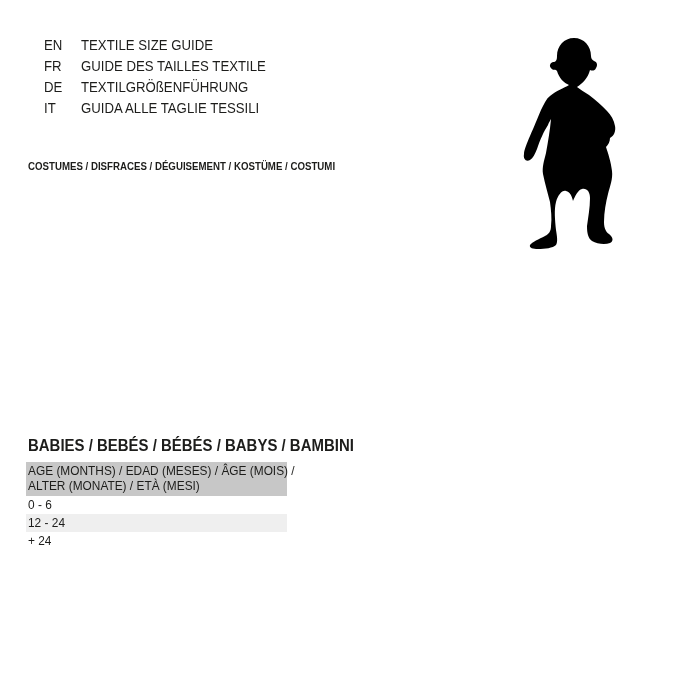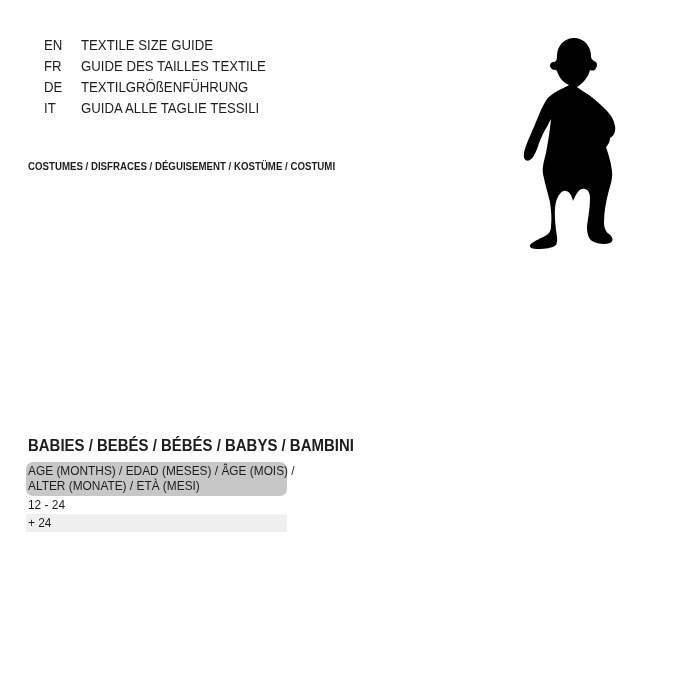--- a/index.html
+++ b/index.html
@@ -33,21 +33,20 @@
     position: absolute; left: 28px; top: 438px;
     font-size: 17px; font-weight: 700; line-height: 16px;
   }
   .age-table {
     position: absolute; left: 26px; top: 462px; width: 261px;
     font-size: 13.5px; font-weight: 500;
   }
   .age-table-header {
     background: var(--table-header-bg, #c7c7c7);
     padding: 1px 2px 3px 2px;
-    border-radius: 7px;
   }
   .age-header-line { line-height: 15px; height: 15px; }
   .age-rows .age-row { height: 18px; line-height: 18px; padding-left: 2px; }
   .age-rows .age-row:nth-child(2n) { background: var(--table-alt-row-bg, #efefef); }
 </style>
 </head>
 <body>
 
 <div class="canvas">
 
@@ -131,20 +130,23 @@
     <div class="age-table-header">
       <div class="age-header-line">
         <span class="t">AGE (MONTHS) / EDAD (MESES) / ÂGE (MOIS) /</span>
       </div>
       <div class="age-header-line">
         <span class="t">ALTER (MONATE) / ETÀ (MESI)</span>
       </div>
     </div>
     <div class="age-rows">
       <div class="age-row">
+        <span class="t">0 - 6</span>
+      </div>
+      <div class="age-row">
         <span class="t">12 - 24</span>
       </div>
       <div class="age-row">
         <span class="t">+ 24</span>
       </div>
     </div>
   </div>
 
 </div>
 

